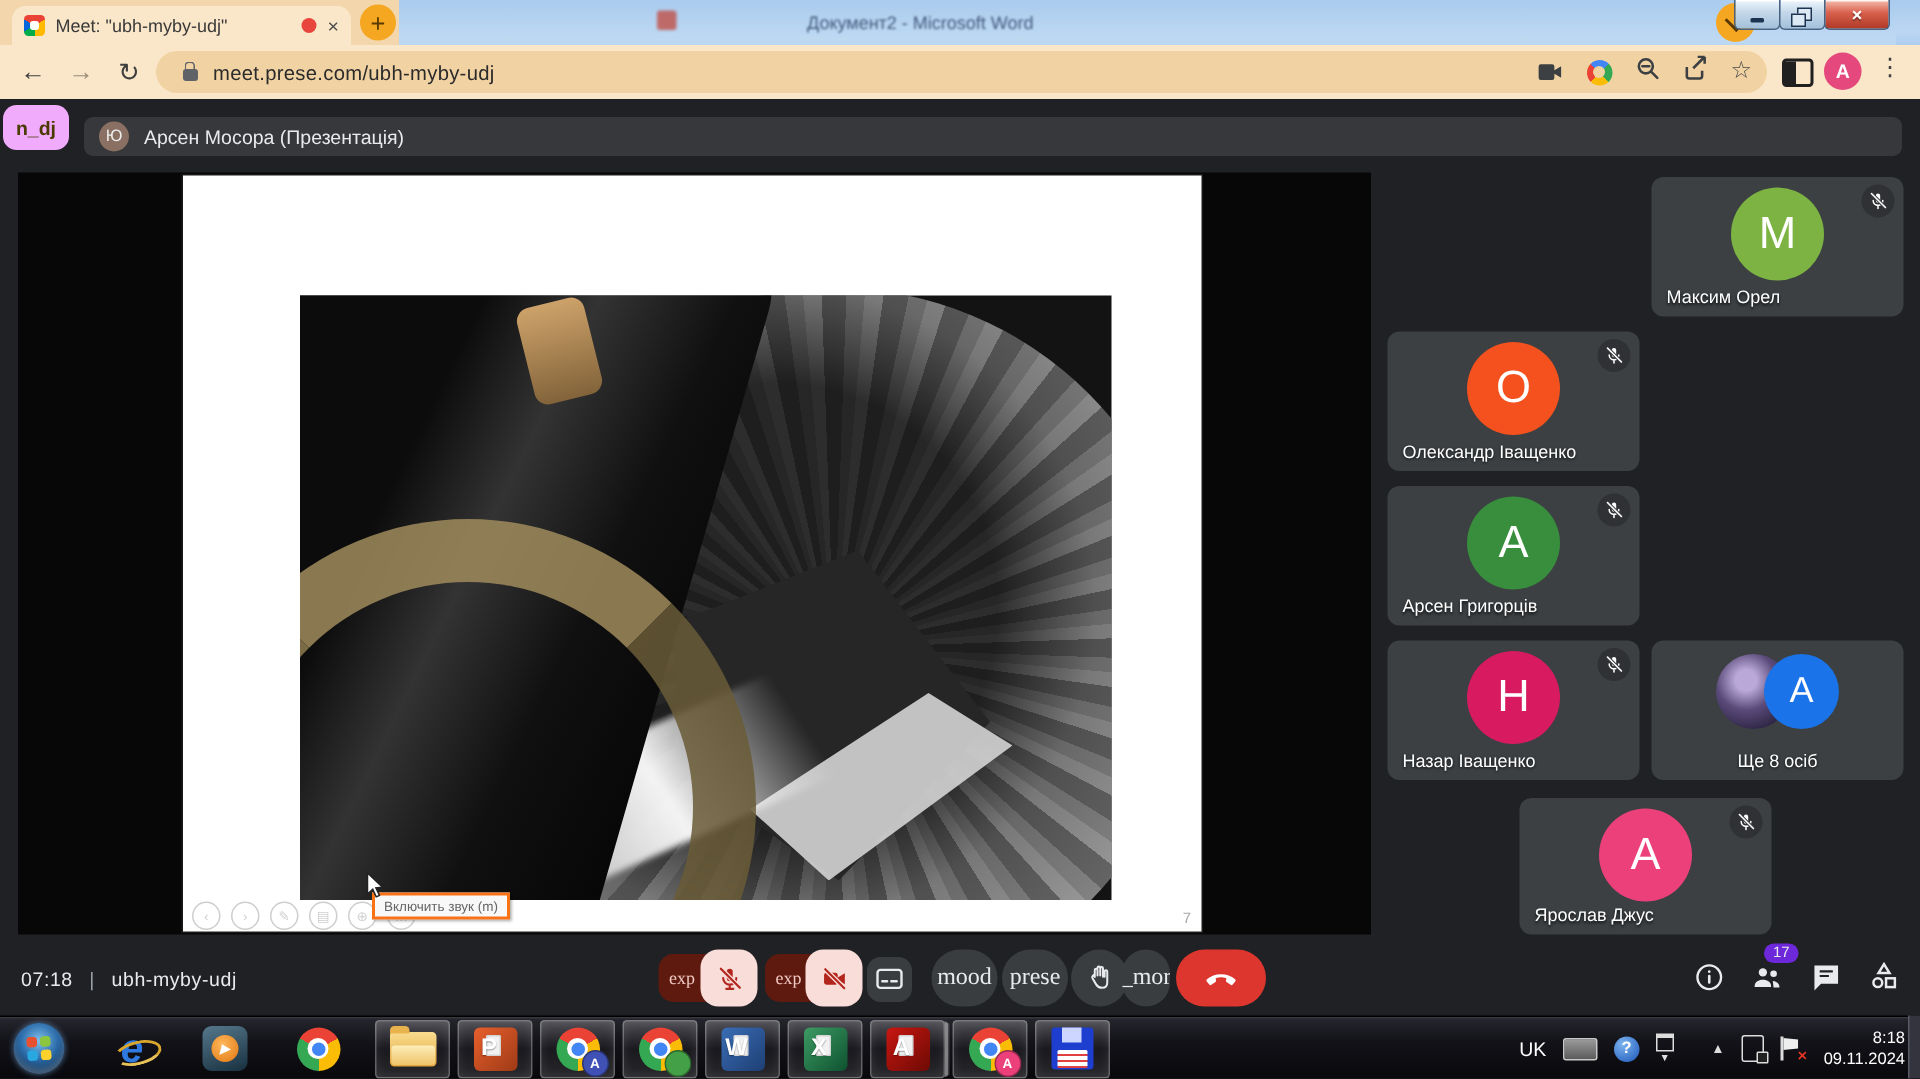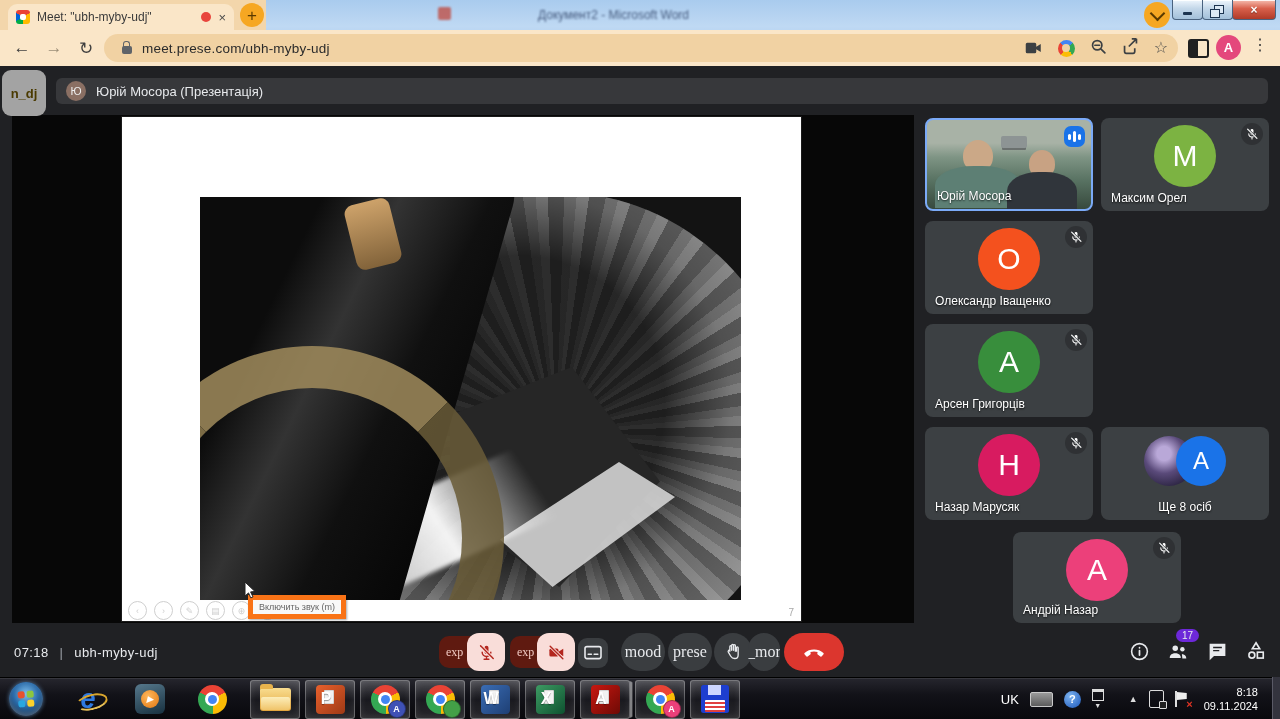--- a/index.html
+++ b/index.html
@@ -15,21 +15,21 @@
   .tab{position:absolute;left:8px;top:4px;width:226px;height:26px;background:#fae6c8;
        border-radius:9px 9px 0 0;display:flex;align-items:center;padding:0 8px;gap:7px;box-sizing:border-box}
   .meet-favicon{width:14px;height:14px;border-radius:3px;flex:none;position:relative;
        background:conic-gradient(from -60deg,#ea4235 0 120deg,#ffba00 120deg 240deg,#00ac47 240deg 300deg,#0066da 300deg)}
   .meet-favicon::after{content:"";position:absolute;left:4px;top:4px;width:6px;height:6px;background:#fff;border-radius:2px}
   .tab-title{font-size:12px;color:#3a3a3a;white-space:nowrap;overflow:hidden;flex:1}
   .rec-dot{width:10px;height:10px;border-radius:50%;background:#e8453c;flex:none}
   .tab-close{font-size:13px;color:#4c4c4c;flex:none;cursor:default}
   .newtab{position:absolute;left:240px;top:3px;width:24px;height:24px;border-radius:50%;
           background:#f6a722;color:#5a3a00;font-size:17px;line-height:1}
-  .word-strip{position:absolute;left:266px;right:0;top:0;height:44px;
+  .word-strip{position:absolute;left:266px;right:16px;top:0;height:44px;
           background:linear-gradient(180deg,#a9cbee,#bfd9f3 60%,#aecdf0)}
   .word-title{position:absolute;left:272px;top:8px;font-size:12px;color:#32466a;filter:blur(0.8px);opacity:.85;white-space:nowrap}
   .word-mini{position:absolute;left:172px;top:7px;width:13px;height:13px;border-radius:2px;background:#c23f31;filter:blur(1px);opacity:.7}
   .tab-search{position:absolute;left:878px;top:2px;width:26px;height:26px;border-radius:50%;background:#f6a722}
   .tab-search i{width:9px;height:9px;border-left:2.5px solid #5a3a00;border-bottom:2.5px solid #5a3a00;
           transform:rotate(-45deg);margin-top:-4px}
   .aero{position:absolute;right:4px;top:0;display:flex}
   .aero-btn{width:29px;height:19px;border:1px solid #49627f;border-top:none;margin-left:-1px;
           background:linear-gradient(#eef6fd,#c3d7e9 45%,#a3c0da);border-radius:0 0 4px 4px;
           display:flex;align-items:center;justify-content:center;box-shadow:inset 0 1px 0 rgba(255,255,255,.85)}
@@ -53,21 +53,21 @@
   .gicon::after{content:"";position:absolute;left:4.5px;top:4.5px;width:8px;height:8px;border-radius:50%;background:#f1d2a3}
   .star{font-size:16px;color:#4a4a4a;margin-top:-2px}
   .sidepanel{position:absolute;left:1188px;top:9px;width:17px;height:15px;border:2.2px solid #202020;border-radius:3px;
         background:linear-gradient(90deg,#202020 0 45%,transparent 45%)}
   .prof{position:absolute;left:1216px;top:5px;width:25px;height:25px;border-radius:50%;background:#e4487c;
         color:#fff;font-size:13px;font-weight:bold}
   .dots{position:absolute;left:1252px;top:5px;font-size:16px;color:#3f3f3f}
 
   
   .meet{position:absolute;left:0;top:66px;width:1280px;height:611px;background:#202124}
-  .corner-badge{position:absolute;left:2px;top:4px;width:44px;height:46px;background:#a3a3a3;border-radius:9px;
+  .corner-badge{position:absolute;left:2px;top:4px;width:44px;height:30px;background:#f0abfc;border-radius:9px;
         color:#4a3a00;font-weight:bold;font-size:13px;overflow:hidden;z-index:3}
   .banner{position:absolute;left:56px;top:12px;right:12px;height:26px;background:#37383b;border-radius:6px;
         display:flex;align-items:center;padding:0 10px;gap:10px;box-sizing:border-box}
   .banner-avatar{width:20px;height:20px;border-radius:50%;background:#8a6f63;color:#eee;font-size:11px;flex:none}
   .banner-text{font-size:13px;color:#e8eaed}
 
   .stage{position:absolute;left:12px;top:49px;width:902px;height:508px;background:#070707}
   .slide{position:absolute;left:110px;top:2px;width:679px;height:504px;background:#fff;overflow:hidden;box-shadow:0 0 0 1px #1a1a1a}
   .slide-title{margin-top:12px;text-align:center;font-size:44px;font-weight:bold;letter-spacing:1px;color:#0d0d0d;word-spacing:14px}
   .photo{position:absolute;left:78px;top:80px;width:541px;height:403px;overflow:hidden;background:#131313}
@@ -81,21 +81,21 @@
        clip-path:polygon(0 62%,68% 0,100% 28%,30% 100%)}
   .streak{position:absolute;left:60px;bottom:28px;width:330px;height:80px;filter:blur(2px);opacity:.95;
        background:linear-gradient(80deg,transparent 0 10%,#cfcfcf 35%,#ffffff 55%,transparent 85%);transform:rotate(-24deg)}
   .chuck{position:absolute;left:-70px;top:-90px;width:330px;height:520px;border-radius:46px;transform:rotate(16deg);
        background:linear-gradient(100deg,#0c0c0c 0 38%,#333 55%,#101010 75%,#060606)}
   .chip{position:absolute;left:150px;top:4px;width:46px;height:66px;border-radius:9px;transform:rotate(-14deg);
        background:linear-gradient(#cda26a,#82633a)}
   .gring{position:absolute;left:-80px;bottom:-130px;width:300px;height:300px;border-radius:50%;opacity:.85;
        border:42px solid;border-color:#a08b5c #6a5c38 #463c26 #8f7c4f}
   .cursor-arrow{position:absolute;left:122px;top:464px;z-index:5}
-  .tooltip{position:absolute;left:126px;top:478px;background:#f8f8f8;border:5px solid #f97316;font-size:9px;color:#666;
+  .tooltip{position:absolute;left:126px;top:478px;background:#f8f8f8;border:2px solid #f97316;font-size:9px;color:#666;
        padding:2px 6px;white-space:nowrap;box-shadow:1px 1px 2px rgba(0,0,0,.35);z-index:4}
   .slide-ctrls{position:absolute;left:6px;bottom:1px;display:flex;gap:7px;opacity:.33}
   .sc{width:17px;height:17px;border:1px solid #6c6c6c;border-radius:50%;color:#6c6c6c;font-size:9px}
   .pageno{position:absolute;right:7px;bottom:3px;color:#a8a8a8;font-size:10px}
 
   
   .tiles{position:absolute;left:925px;top:52px;width:345px;height:572px}
   .tile{position:absolute;width:168px;height:93px;background:#3c4043;border-radius:8px;overflow:hidden;box-sizing:border-box}
   .tile.video{border:2px solid #7baaf7;background:linear-gradient(180deg,#a8b2a6 0 26%,#7e9484 42%,#587262 68%,#37493d 100%)}
   .proj{position:absolute;left:74px;top:16px;width:26px;height:12px;background:#8d9494;border-radius:2px;box-shadow:0 3px 0 -1px #6a706e}
@@ -163,21 +163,21 @@
         background:linear-gradient(#fcedb9,#f0c46a)}
   .off{width:29px;height:29px;border-radius:4px;color:#fff;font-weight:bold;font-size:16px;position:relative;
         display:flex;align-items:center;justify-content:center}
   .off .page{position:absolute;right:3px;top:5px;width:10px;height:14px;background:#f2f2f2;border-radius:1px;
         box-shadow:inset 0 0 0 1px rgba(0,0,0,.12)}
   .off span{position:relative;z-index:1;margin-right:8px;text-shadow:0 1px 1px rgba(0,0,0,.4)}
   .floppy{width:28px;height:28px;background:#1d3ecf;border-radius:2.5px;position:relative}
   .floppy::before{content:"";position:absolute;left:7px;top:0;width:13px;height:10px;background:#cdd6ff}
   .floppy::after{content:"";position:absolute;left:4px;bottom:1px;width:20px;height:12px;border-radius:1px;
         background:repeating-linear-gradient(180deg,#fff 0 2.5px,#e04040 2.5px 4px)}
-  .tray{position:absolute;right:22px;top:0;height:42px;display:flex;align-items:center;gap:11px;color:#eee}
+  .tray{position:absolute;right:10px;top:0;height:42px;display:flex;align-items:center;gap:11px;color:#eee}
   .lang{font-size:13px;color:#fff}
   .kb{width:21px;height:13px;border:1.5px solid #c9c9c9;border-radius:2px;background:
         linear-gradient(#9a9a9a,#5c5c5c)}
   .help{width:17px;height:17px;border-radius:50%;background:radial-gradient(circle at 35% 30%,#7db4f0,#1a55b8);
         color:#fff;font-size:11px;font-weight:bold}
   .rc{display:flex;flex-direction:column;align-items:center;gap:1px}
   .rc b{width:10px;height:8px;border:1.5px solid #ddd;border-top-width:3px;display:block}
   .rc i{font-size:7px;color:#ddd;font-style:normal}
   .uparrow{font-size:9px;color:#ddd;margin-left:14px}
   .dev{width:13px;height:16px;border:1.5px solid #ddd;border-radius:2px;position:relative}
@@ -248,21 +248,21 @@
     </div>
     <span class="sidepanel"></span>
     <span class="prof cx">A</span>
     <span class="dots">⋮</span>
   </div>
 
   <div class="meet">
     <div class="corner-badge cx">n_dj</div>
     <div class="banner">
       <span class="banner-avatar cx">Ю</span>
-      <span class="banner-text">Юрій Мосора (Презентація)</span>
+      <span class="banner-text">Арсен Мосора (Презентація)</span>
     </div>
 
     <div class="stage">
       <div class="slide">
         <div class="photo">
           <div class="die"></div>
             <div class="die-shade"></div>
           <div class="jaw"></div>
             <div class="shard"></div>
             <div class="streak"></div>
@@ -280,37 +280,20 @@
             <div class="sc cx">✎</div>
             <div class="sc cx">▤</div>
             <div class="sc cx">⊕</div>
             <div class="sc cx">…</div>
           </div>
         <span class="pageno">7</span>
       </div>
     </div>
 
     <div class="tiles" id="tiles">
-        <div class="tile video" style="left: 0px; top: 0px;">
-          <div class="proj"></div>
-          <div class="person" style="left:8px;top:20px">
-            <div class="p-head" style="width:30px;height:32px;background:#cba887"></div>
-            <div class="p-body" style="background:#5d7f74"></div>
-          </div>
-          <div class="person" style="right:14px;top:30px">
-            <div class="p-head"></div>
-            <div class="p-body" style="width:70px;background:#30353b"></div>
-          </div>
-          <span class="speak">
-            <i style="height:6px"></i>
-            <i style="height:11px"></i>
-            <i style="height:6px"></i>
-          </span>
-          <span class="name">Юрій Мосора</span>
-        </div>
         <div class="tile" style="left: 176px; top: 0px;">
           <div class="init cx" style="background:#7cb342">M</div>
           <span class="mutebadge cx">
             <svg width="14" height="14" viewBox="0 0 24 24">
               <rect x="9.5" y="3.5" width="5" height="10.5" rx="2.5" fill="#fff"></rect>
               <path d="M6.5 11.5a5.5 5.5 0 0 0 11 0M12 17v3.5" fill="none" stroke="#fff" stroke-width="1.8" stroke-linecap="round"></path>
               <path d="M4.5 3.5l16 16" stroke="#3c4043" stroke-width="4"></path>
               <path d="M4.5 3.5l16 16" stroke="#fff" stroke-width="1.8" stroke-linecap="round"></path>
             </svg>
           </span>
@@ -343,40 +326,40 @@
         <div class="tile" style="left: 0px; top: 309px;">
           <div class="init cx" style="background:#d81b60">H</div>
           <span class="mutebadge cx">
             <svg width="14" height="14" viewBox="0 0 24 24">
               <rect x="9.5" y="3.5" width="5" height="10.5" rx="2.5" fill="#fff"></rect>
               <path d="M6.5 11.5a5.5 5.5 0 0 0 11 0M12 17v3.5" fill="none" stroke="#fff" stroke-width="1.8" stroke-linecap="round"></path>
               <path d="M4.5 3.5l16 16" stroke="#3c4043" stroke-width="4"></path>
               <path d="M4.5 3.5l16 16" stroke="#fff" stroke-width="1.8" stroke-linecap="round"></path>
             </svg>
           </span>
-          <span class="name">Назар Марусяк</span>
+          <span class="name">Назар Іващенко</span>
         </div>
         <div class="tile" style="left: 176px; top: 309px;">
           <div class="grp">
             <span class="ph"></span>
             <span class="bl cx" style="background:#1a73e8">A</span>
           </div>
           <span class="name center">Ще 8 осіб</span>
         </div>
         <div class="tile" style="left: 88px; top: 414px; height: 91px;">
           <div class="init cx" style="background:#ec407a">A</div>
           <span class="mutebadge cx">
             <svg width="14" height="14" viewBox="0 0 24 24">
               <rect x="9.5" y="3.5" width="5" height="10.5" rx="2.5" fill="#fff"></rect>
               <path d="M6.5 11.5a5.5 5.5 0 0 0 11 0M12 17v3.5" fill="none" stroke="#fff" stroke-width="1.8" stroke-linecap="round"></path>
               <path d="M4.5 3.5l16 16" stroke="#3c4043" stroke-width="4"></path>
               <path d="M4.5 3.5l16 16" stroke="#fff" stroke-width="1.8" stroke-linecap="round"></path>
             </svg>
           </span>
-          <span class="name">Андрій Назар</span>
+          <span class="name">Ярослав Джус</span>
         </div>
       </div>
   </div>
 
   <div class="meetbar">
     <div class="meet-info">
       <span>07:18</span>
       <span style="color:#9aa0a6">|</span>
       <span>ubh-myby-udj</span>
     </div>

